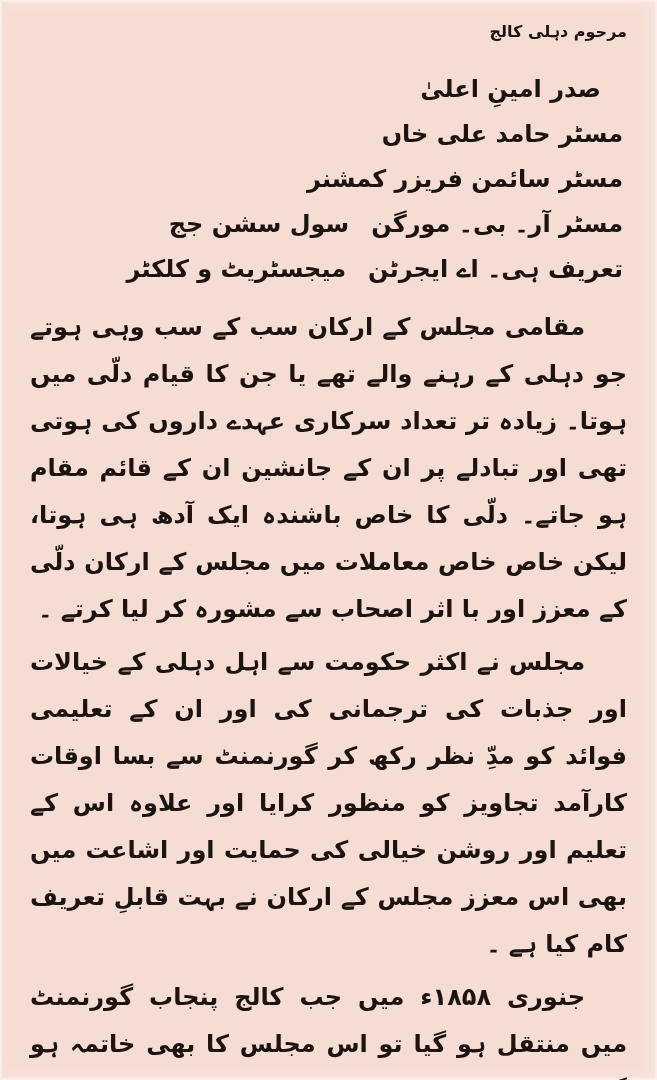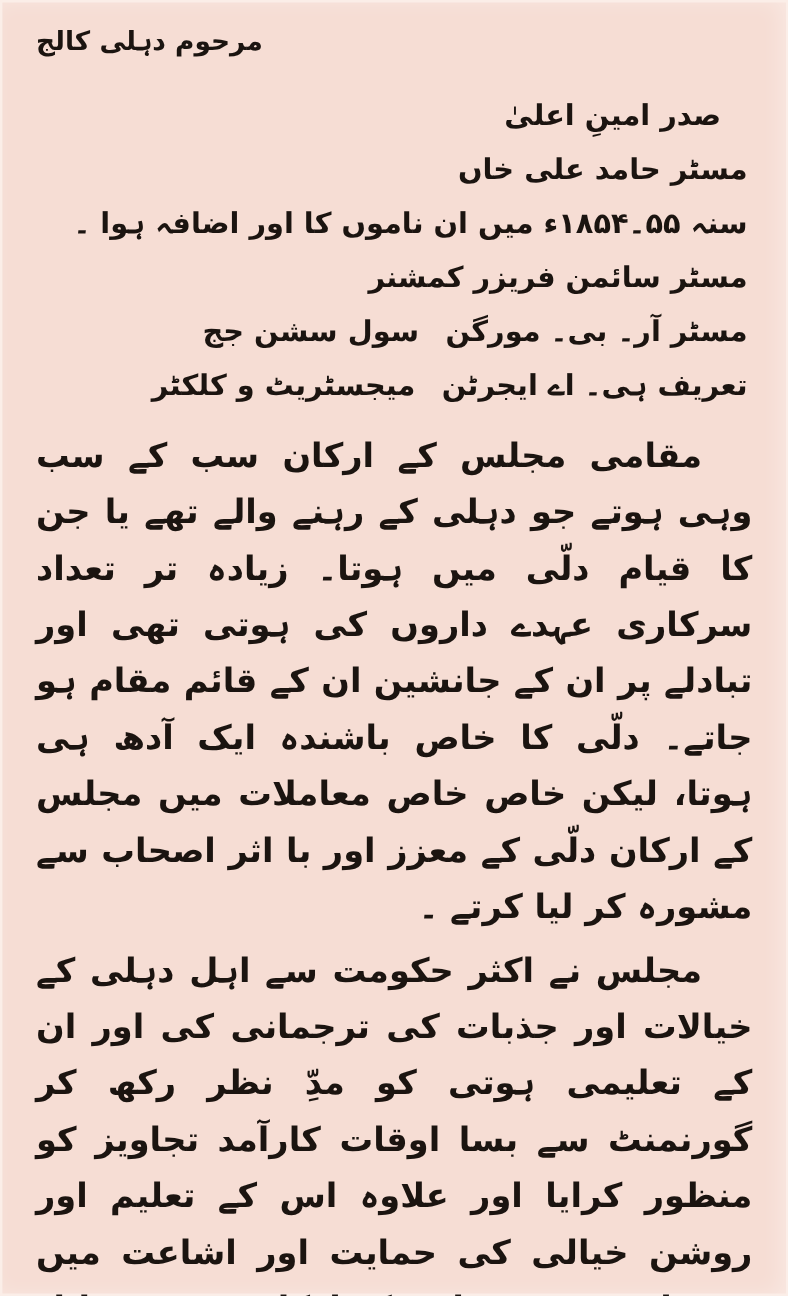--- a/index.html
+++ b/index.html
@@ -15,41 +15,41 @@
     box-shadow:inset 0 0 0 2px #fbeee8, inset -6px 0 18px rgba(255,255,255,.35);
     font-family:"DejaVu Sans","Liberation Sans",sans-serif;
     color:var(--ink);
     overflow:hidden;
     box-sizing:border-box;
     display:flex;flex-direction:column;
     padding:18px 30px 24px 30px;
     direction:rtl;
   }
   .running-header{
-    text-align:left;
-    font-size:22px;
+    text-align:right;
+    font-size:16px;
     font-weight:bold;
     letter-spacing:.5px;
     margin:4px 0 26px 0;
   }
   .names{margin:0 4px 6px 0;}
   .nline{
     display:flex;
     align-items:baseline;
     font-size:24px;
     line-height:45px;
     white-space:nowrap;
   }
   .nline .c1{font-weight:600;}
   .nline .c2{margin-right:22px;font-weight:600;}
   .nline .c2:empty{display:none;}
   .paras{margin-top:6px;}
   .paras p{
     margin:0 0 6px 0;
-    font-size:28px;
+    font-size:24px;
     line-height:47px;
     text-align:justify;
     text-align-last:right;
     text-indent:42px;
     font-weight:600;
   }
 </style>
 </head>
 <body>
 
@@ -59,36 +59,32 @@
 
   <div class="names">
     <div class="nline">
       <span class="c2">صدر امینِ اعلیٰ</span>
     </div>
     <div class="nline">
       <span class="c1">مسٹر حامد علی خاں</span>
 
     </div>
     <div class="nline">
-      <span class="c1">سنہ ۵۵۔۱۸۵۴ء میں ان ناموں کا اور اضافہ ہوا ۔</span>
-
-    </div>
-    <div class="nline">
       <span class="c1">مسٹر سائمن فریزر کمشنر</span>
 
     </div>
     <div class="nline">
       <span class="c1">مسٹر آر۔ بی۔ مورگن</span>
       <span class="c2">سول سشن جج</span>
     </div>
     <div class="nline">
       <span class="c1">تعریف ہی۔ اے ایجرٹن</span>
       <span class="c2">میجسٹریٹ و کلکٹر</span>
     </div>
   </div>
 
   <div class="paras">
     <p>مقامی مجلس کے ارکان سب کے سب وہی ہوتے جو دہلی کے رہنے والے تھے یا جن کا قیام دلّی میں ہوتا۔ زیادہ تر تعداد سرکاری عہدے داروں کی ہوتی تھی اور تبادلے پر ان کے جانشین ان کے قائم مقام ہو جاتے۔ دلّی کا خاص باشندہ ایک آدھ ہی ہوتا، لیکن خاص خاص معاملات میں مجلس کے ارکان دلّی کے معزز اور با اثر اصحاب سے مشورہ کر لیا کرتے ۔</p>
-    <p>مجلس نے اکثر حکومت سے اہل دہلی کے خیالات اور جذبات کی ترجمانی کی اور ان کے تعلیمی ہوتی کو مدِّ نظر رکھ کر گورنمنٹ سے بسا اوقات کارآمد تجاویز کو منظور کرایا اور علاوہ اس کے تعلیم اور روشن خیالی کی حمایت اور اشاعت میں بھی اس معزز مجلس کے ارکان نے بہت قابلِ تعریف کام کیا ہے ۔</p>
+    <p>مجلس نے اکثر حکومت سے اہل دہلی کے خیالات اور جذبات کی ترجمانی کی اور ان کے تعلیمی فوائد کو مدِّ نظر رکھ کر گورنمنٹ سے بسا اوقات کارآمد تجاویز کو منظور کرایا اور علاوہ اس کے تعلیم اور روشن خیالی کی حمایت اور اشاعت میں بھی اس معزز مجلس کے ارکان نے بہت قابلِ تعریف کام کیا ہے ۔</p>
     <p>جنوری ۱۸۵۸ء میں جب کالج پنجاب گورنمنٹ میں منتقل ہو گیا تو اس مجلس کا بھی خاتمہ ہو گیا ۔</p>
   </div>
 
 </div>
 
 </body></html>

